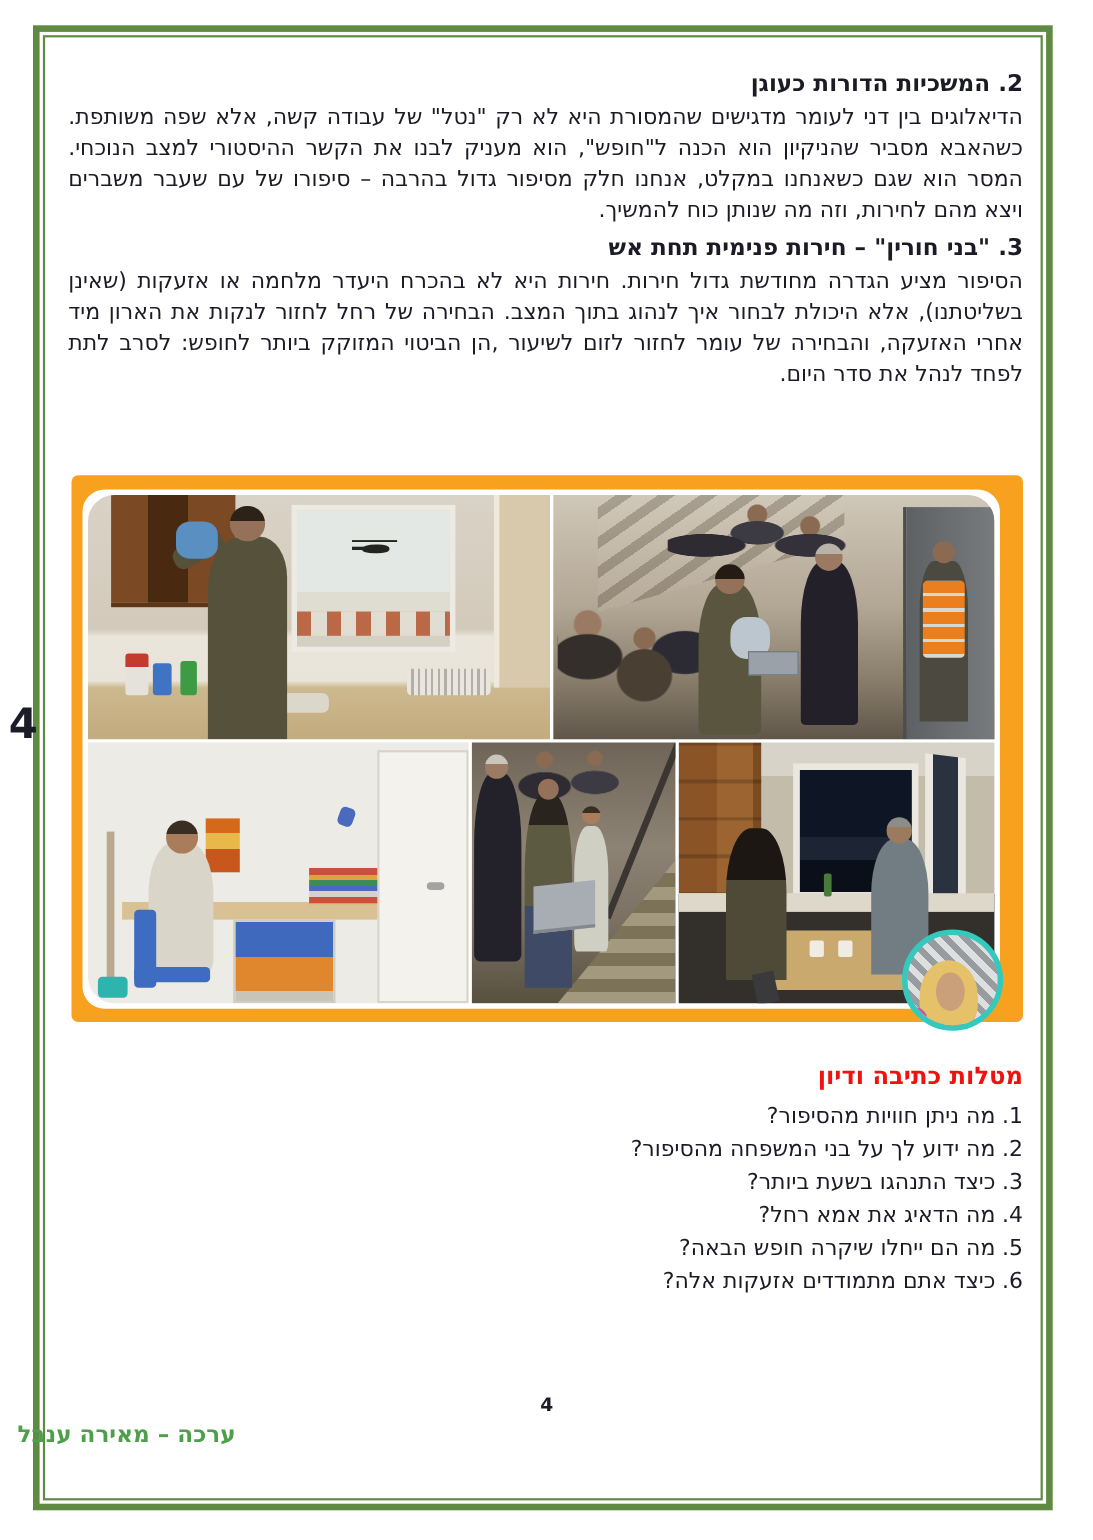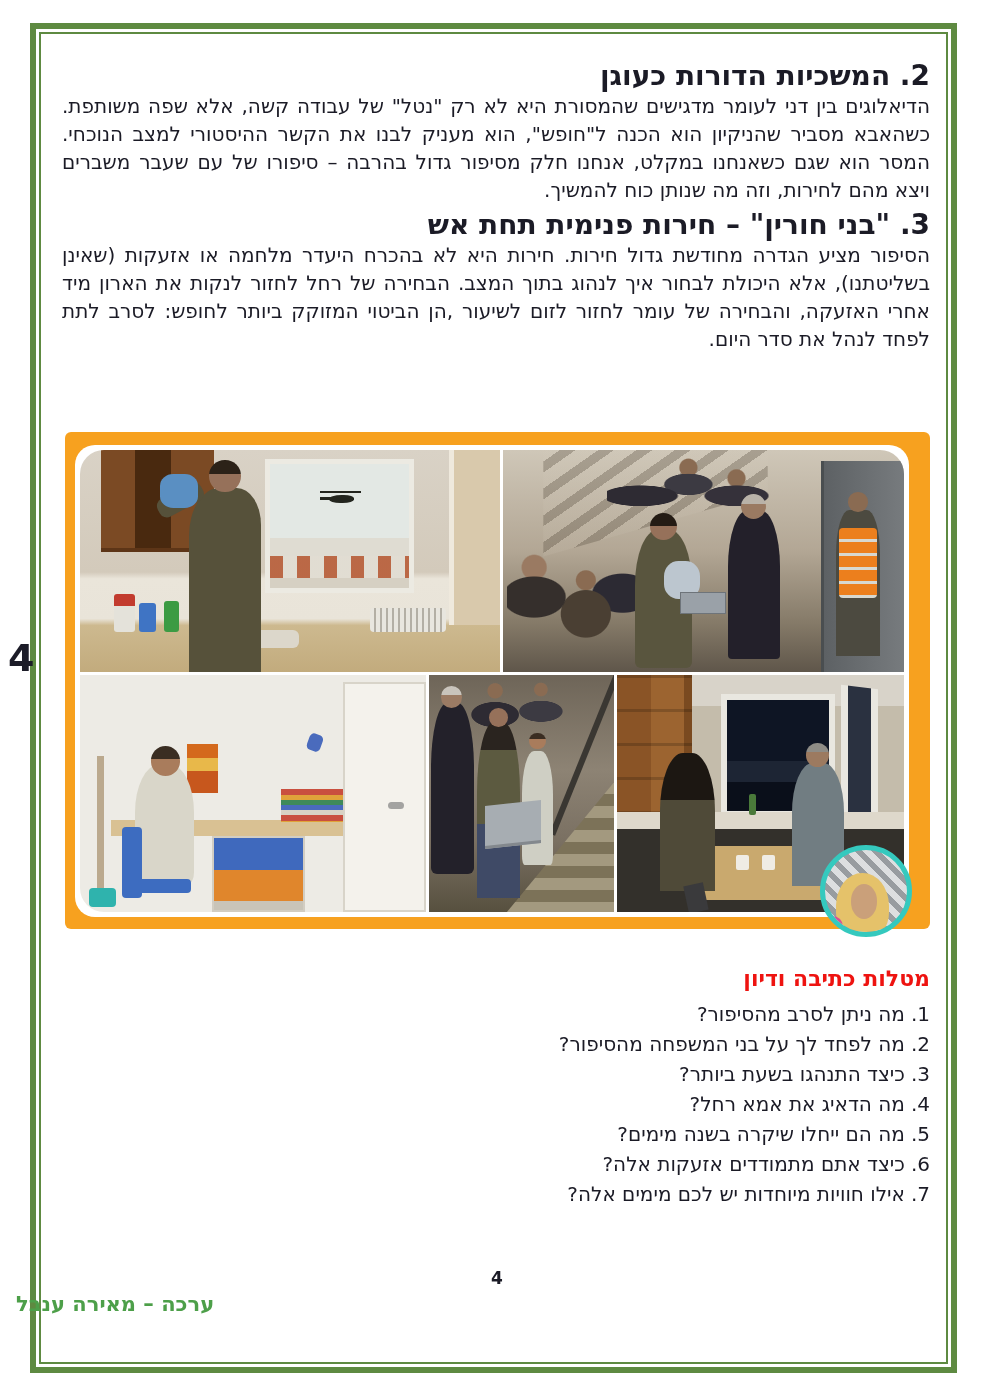--- a/index.html
+++ b/index.html
@@ -10,21 +10,21 @@
   .frame{position:absolute;left:30px;top:23px;width:927px;height:1350px;
          border:6px solid var(--green_border,#5e8a41);box-sizing:border-box;}
   .frame-inner{position:absolute;inset:3px;border:2px solid var(--green_border,#5e8a41);}
 
   
   .side-num{position:absolute;left:8px;top:636px;font-size:38px;font-weight:bold;color:#1c1c28;}
 
   
   .textcol{position:absolute;left:62px;right:64px;top:62px;direction:rtl;text-align:justify;
            font-size:20px;line-height:28px;}
-  .sec-h{font-size:28px;font-weight:bold;margin:0 0 2px 0;}
+  .sec-h{font-size:21px;font-weight:bold;margin:0 0 2px 0;}
   .sec-b{margin:0 0 7px 0;}
 
   
   .collage{position:absolute;left:65px;top:432px;width:865px;height:497px;
            background:var(--orange_frame,#f7a11f);padding:13px 21px 12px 10px;
            box-sizing:border-box;border-radius:6px;}
   .collage-inner{width:100%;height:100%;background:#fff;border-radius:20px;padding:5px;
                  box-sizing:border-box;display:flex;flex-direction:column;gap:3px;}
   .prow{display:flex;gap:3px;}
   .prow-top{height:222px;}
@@ -280,25 +280,24 @@
 
     <div class="author-circle">
       <div class="author-hair"></div>
       <div class="author-face"></div>
       <div class="author-pink"></div>
     </div>
   </div>
 
   <div class="tasks">
     <div class="tasks-h">מטלות כתיבה ודיון</div>
-    <div class="q"><span class="qn">1.</span><span class="qt">מה ניתן לסרב מהסיפור?</span></div>
-    <div class="q"><span class="qn">2.</span><span class="qt">מה לפחד לך על בני המשפחה מהסיפור?</span></div>
+    <div class="q"><span class="qn">1.</span><span class="qt">מה ניתן חוויות מהסיפור?</span></div>
+    <div class="q"><span class="qn">2.</span><span class="qt">מה ידוע לך על בני המשפחה מהסיפור?</span></div>
     <div class="q"><span class="qn">3.</span><span class="qt">כיצד התנהגו בשעת ביותר?</span></div>
     <div class="q"><span class="qn">4.</span><span class="qt">מה הדאיג את אמא רחל?</span></div>
-    <div class="q"><span class="qn">5.</span><span class="qt">מה הם ייחלו שיקרה בשנה מימים?</span></div>
+    <div class="q"><span class="qn">5.</span><span class="qt">מה הם ייחלו שיקרה חופש הבאה?</span></div>
     <div class="q"><span class="qn">6.</span><span class="qt">כיצד אתם מתמודדים אזעקות אלה?</span></div>
-    <div class="q"><span class="qn">7.</span><span class="qt">אילו חוויות מיוחדות יש לכם מימים אלה?</span></div>
   </div>
 
   <div class="footer-num">4</div>
   <div class="footer-credit">ערכה – מאירה ענבל</div>
 
 </div>
 
 </body></html>

